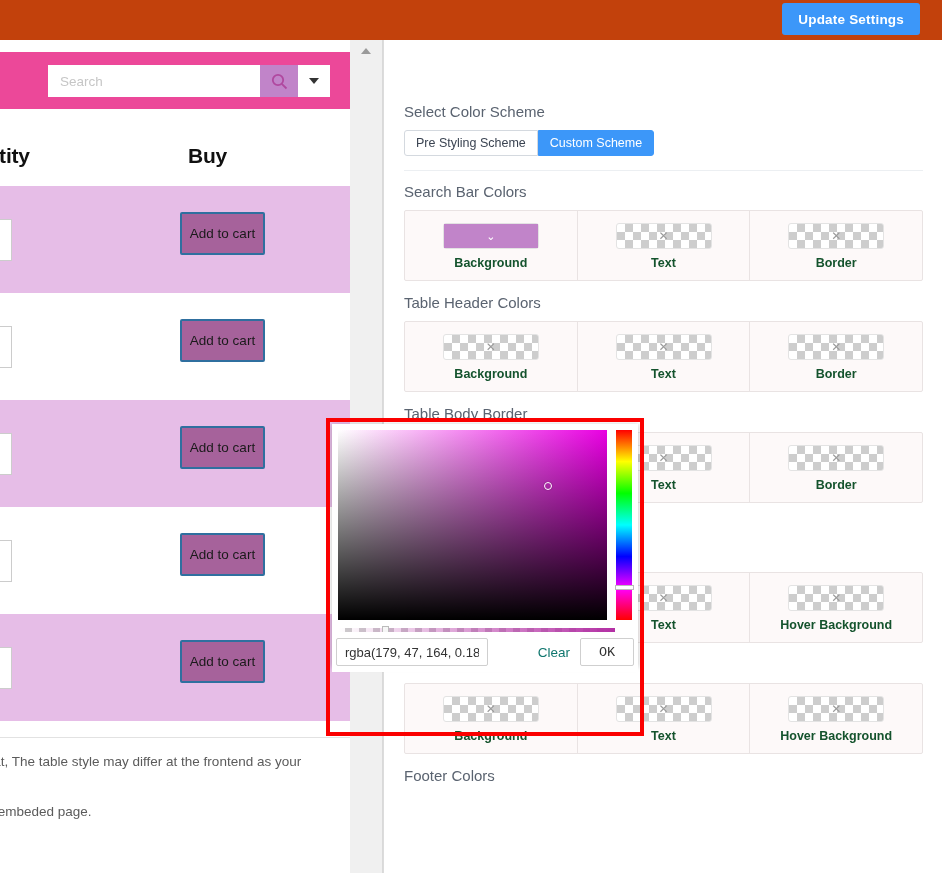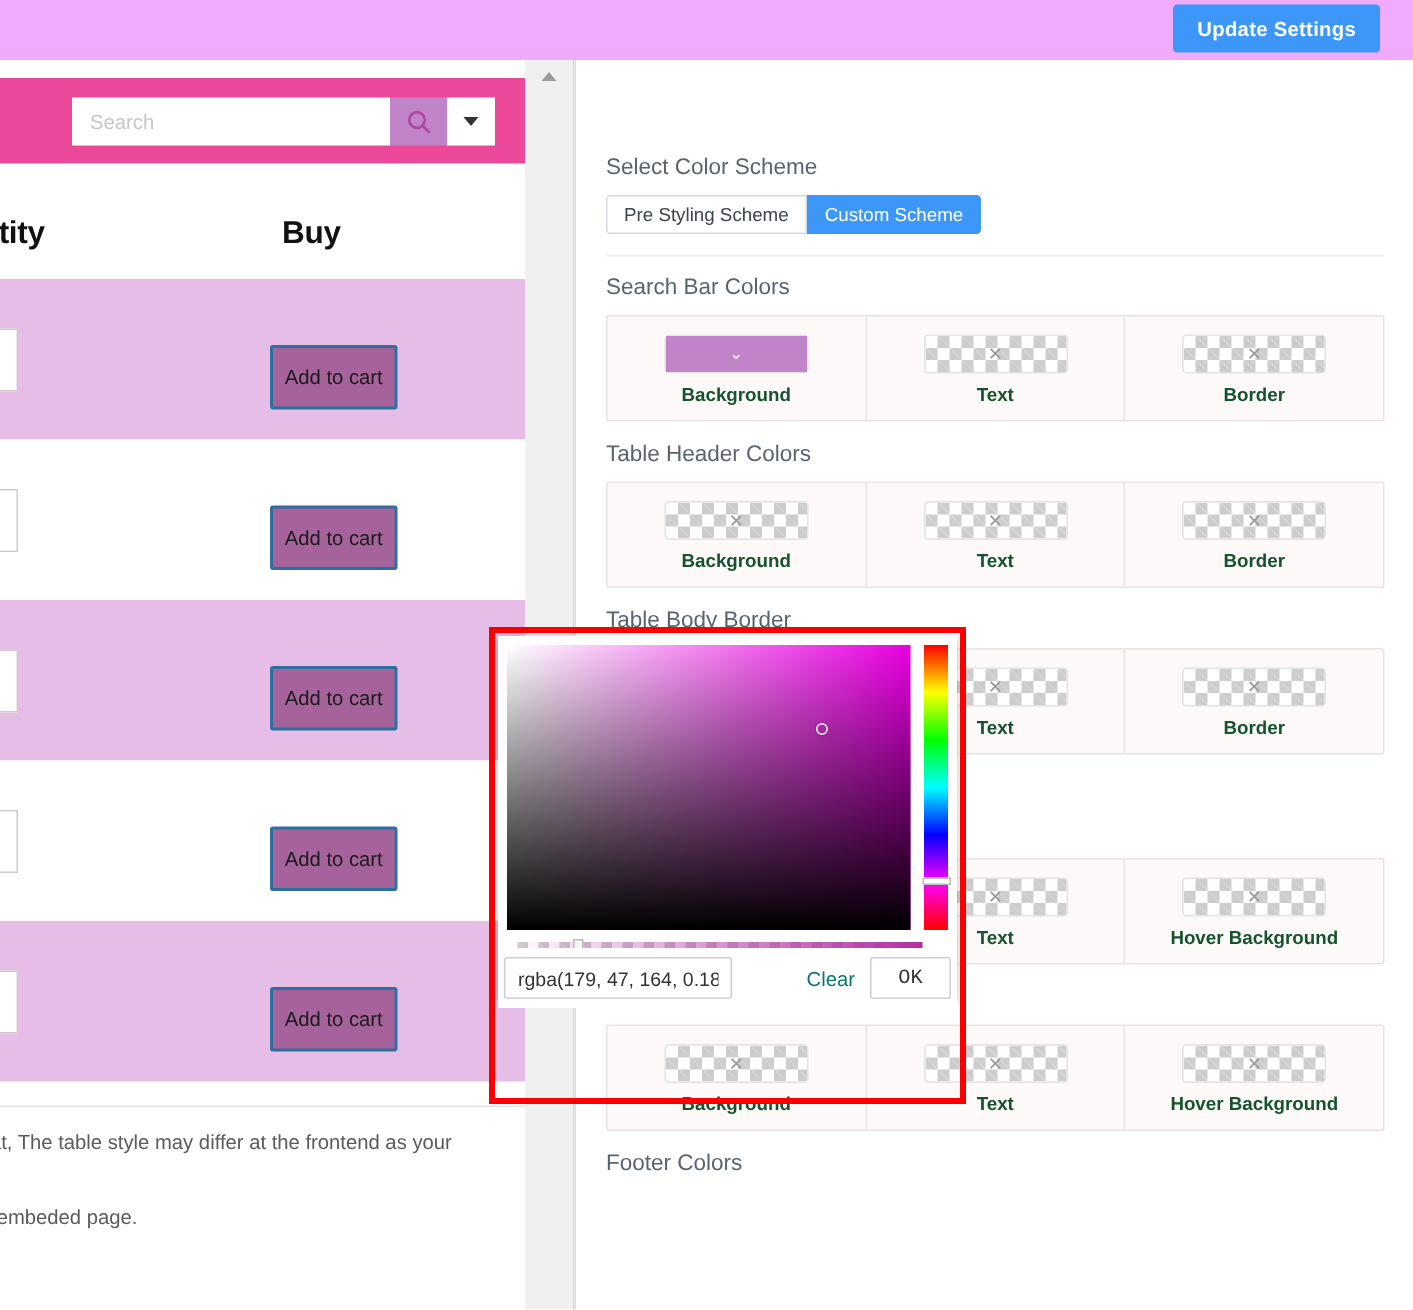--- a/index.html
+++ b/index.html
@@ -7,21 +7,21 @@
     width: 942px; height: 873px;
     font-family: "Liberation Sans", sans-serif;
     background: #ffffff;
     overflow: hidden;
   }
   #root { position: relative; width: 942px; height: 873px; }
 
   
   .topbar {
     position: absolute; left: 0; top: 0; width: 942px; height: 40px;
-    background: #f0abfc;
+    background: #c2410c;
   }
   .update-btn {
     position: absolute; right: 22px; top: 3px;
     height: 32px; padding: 0 16px;
     background: #3c97f9; color: #ffffff;
     border: none; border-radius: 3px;
     font-family: "Liberation Sans", sans-serif;
     font-size: 13.5px; font-weight: bold;
     letter-spacing: .2px; cursor: pointer;
     display: flex; align-items: center; justify-content: center;
@@ -85,21 +85,21 @@
     border-bottom: 0px;
   }
   .trow.odd { background: #e6bde7; }
   .trow.even { background: #ffffff; }
   .qty-box {
     position: absolute; left: -18px; top: 33px;
     width: 30px; height: 42px; background: #ffffff;
     border: 1px solid #ccc;
   }
   .cart-btn {
-    position: absolute; left: 180px; top: 44px;
+    position: absolute; left: 180px; top: 26px;
     width: 85px; height: 43px;
     background: #a6629b; color: #1a1a1a;
     border: 2px solid #7f1d1d; border-radius: 2px;
     font-family: "Liberation Sans", sans-serif;
     font-size: 13.5px; cursor: pointer;
     display: flex; align-items: center; justify-content: center;
   }
 
   .left-note {
     position: absolute; left: 0; top: 697px; width: 350px;

